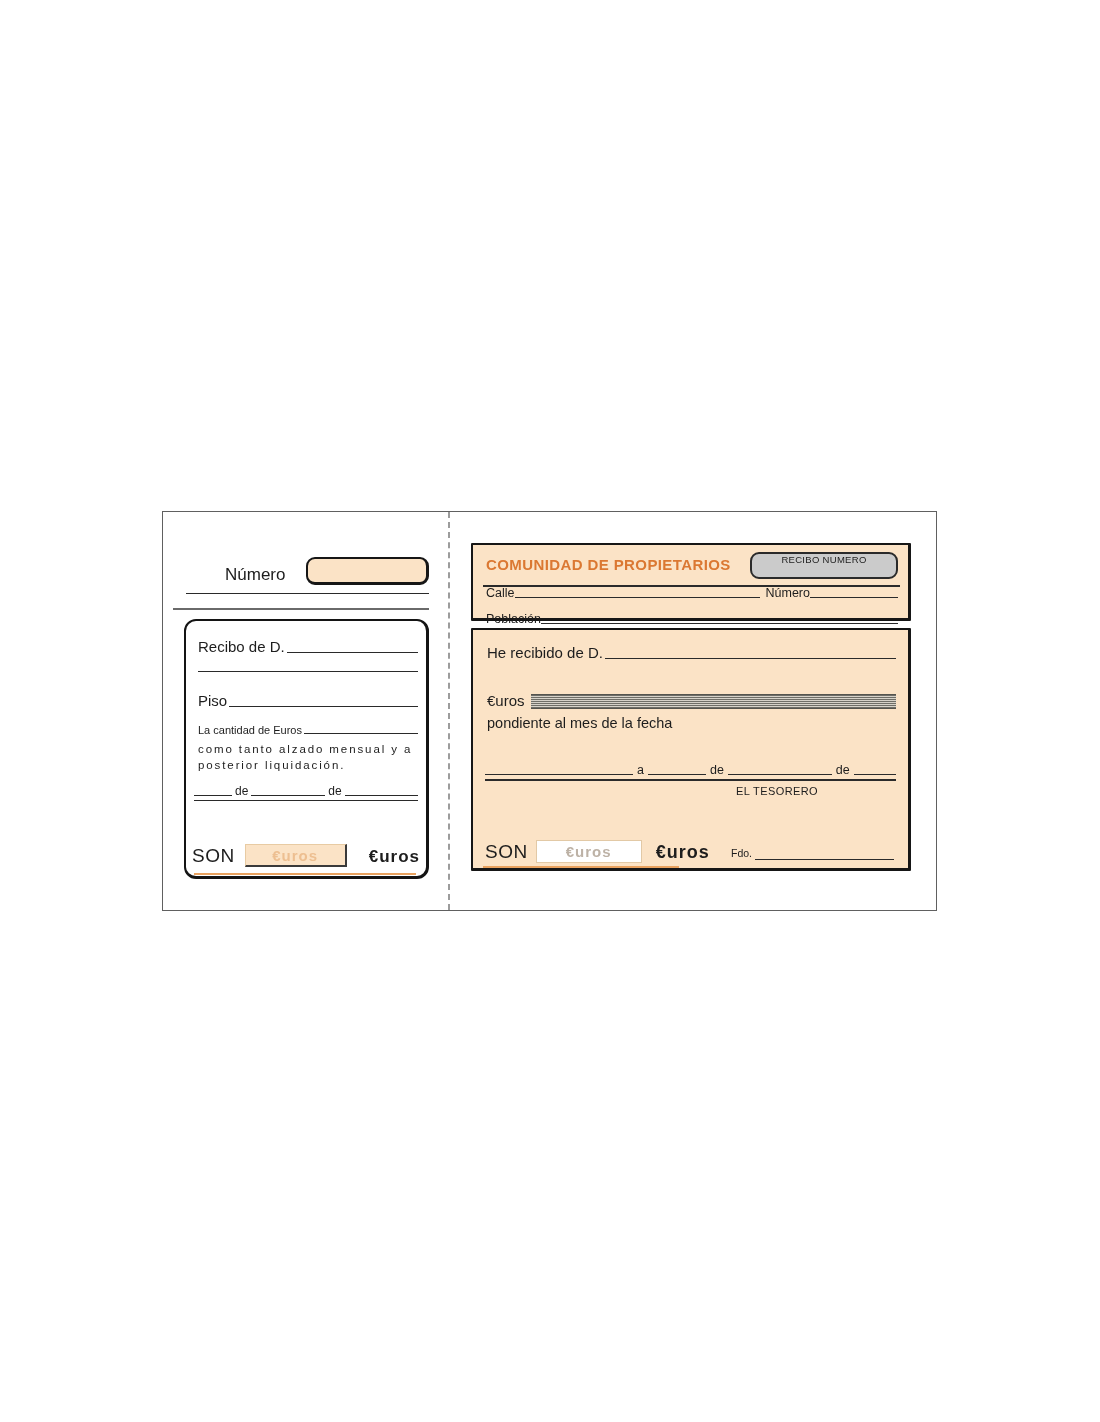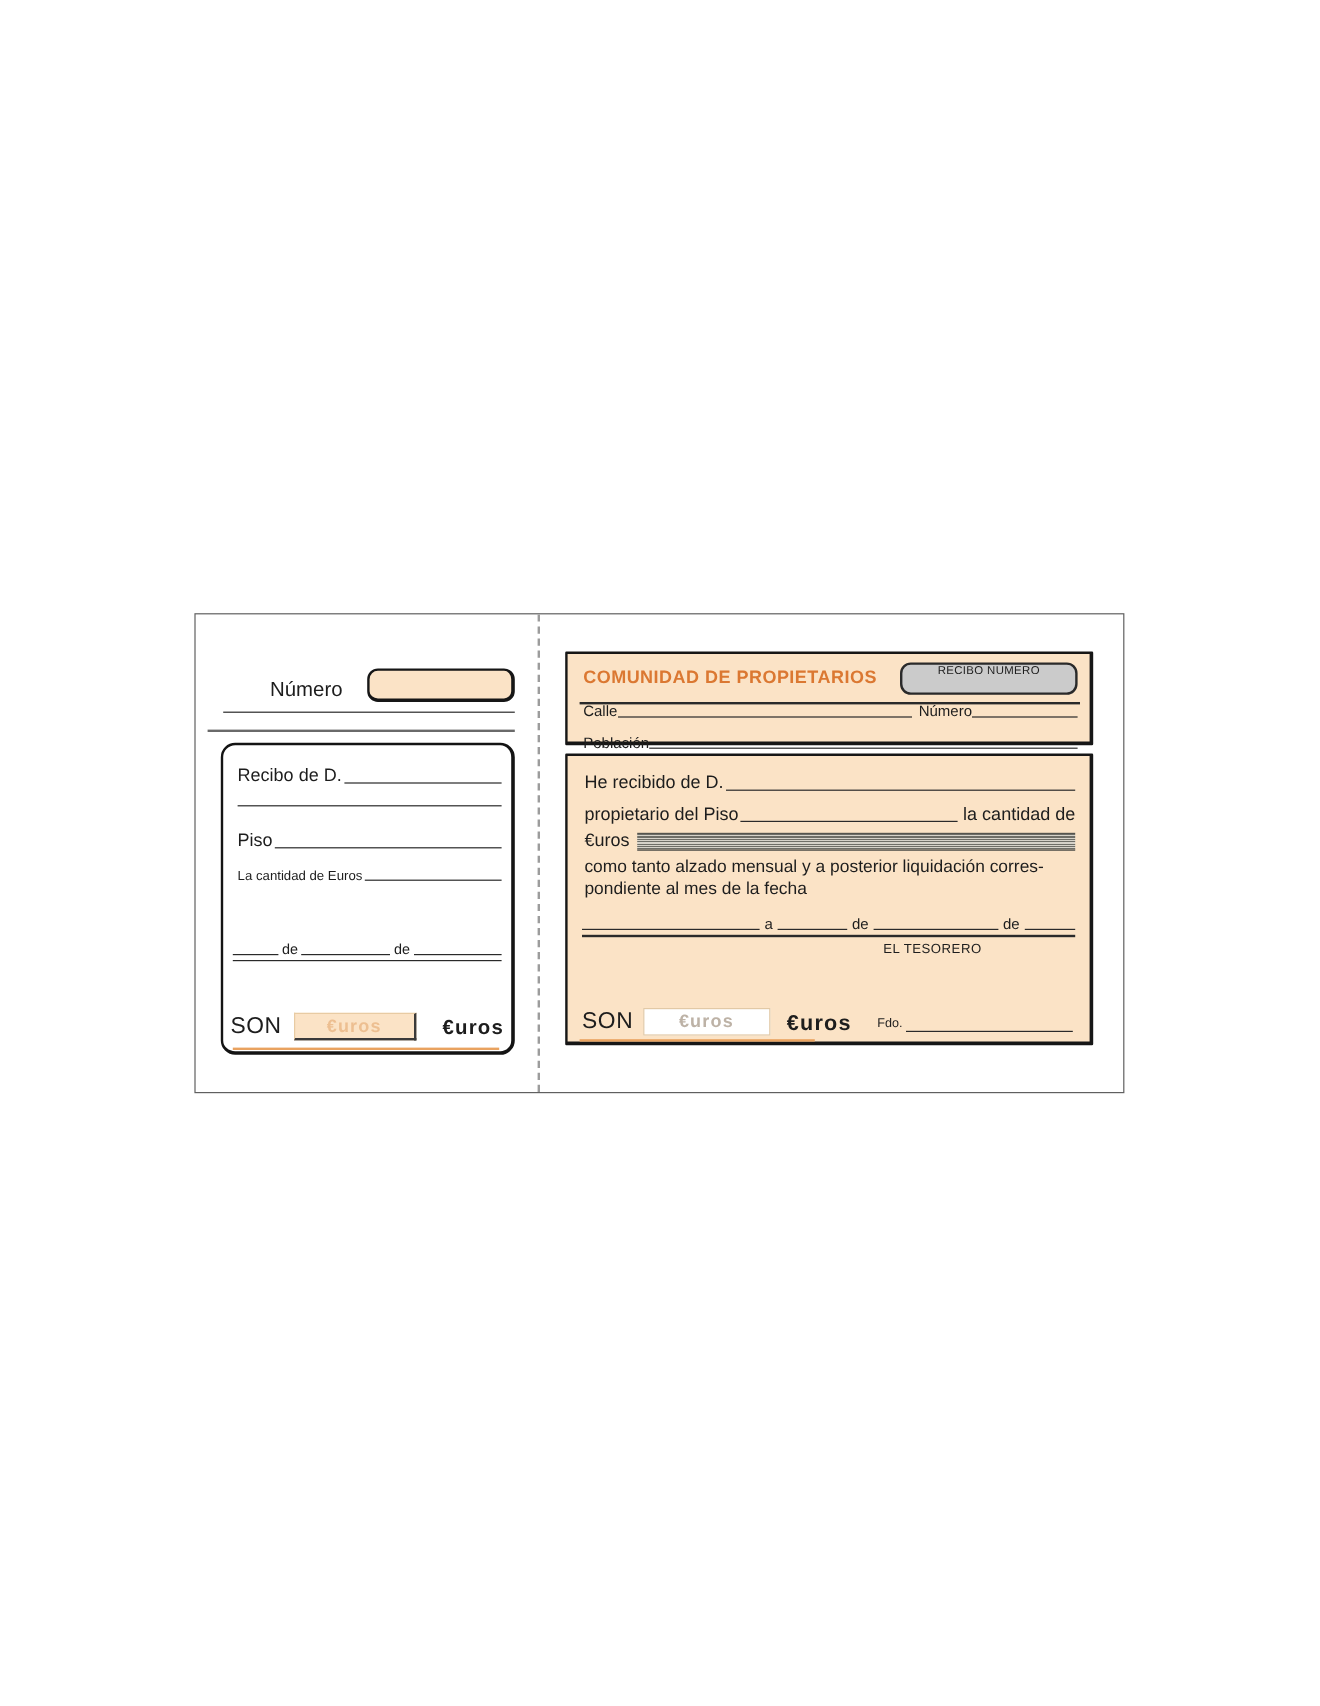--- a/index.html
+++ b/index.html
@@ -103,20 +103,21 @@
       </div>
       <div class="hline stub-line2"></div>
       <div class="row stub-r2">
         <span class="label-pad">Piso</span>
         <div class="fill"></div>
       </div>
       <div class="row stub-r3">
         <span class="label-pad">La cantidad de Euros</span>
         <div class="fill"></div>
       </div>
+      <div class="stub-para">como tanto alzado mensual y a posterior liquidación.</div>
       <div class="row stub-date">
         <div class="seg" style="width:38px"></div>
         <span style="padding:0 3px">de</span>
         <div class="seg" style="width:74px"></div>
         <span style="padding:0 3px">de</span>
         <div class="fill"></div>
       </div>
       <div class="hline stub-date-full"></div>
       <div class="row stub-son">
         <span class="stub-son-label">SON</span>
@@ -146,31 +147,25 @@
         <span>Población</span>
         <div class="fill"></div>
       </div>
     </div>
 
     <div class="panel main-box">
       <div class="row mb-r1">
         <span class="label-pad">He recibido de D.</span>
         <div class="fill"></div>
       </div>
-      <div class="row mb-r2">
-        <span class="label-pad">propietario del Piso</span>
-        <div class="fill"></div>
-        <span style="padding-left:5px">la cantidad de</span>
-      </div>
       <div class="row mb-r3">
         <span class="label-pad">€uros</span>
         <div class="band"></div>
       </div>
       <div class="mb-para">
-        <div>como tanto alzado mensual y a posterior liquidación corres-</div>
         <div>pondiente al mes de la fecha</div>
       </div>
       <div class="row mb-date">
         <div class="seg" style="width:148px"></div>
         <span style="padding:0 4px">a</span>
         <div class="seg" style="width:58px"></div>
         <span style="padding:0 4px">de</span>
         <div class="seg" style="width:104px"></div>
         <span style="padding:0 4px">de</span>
         <div class="fill"></div>

